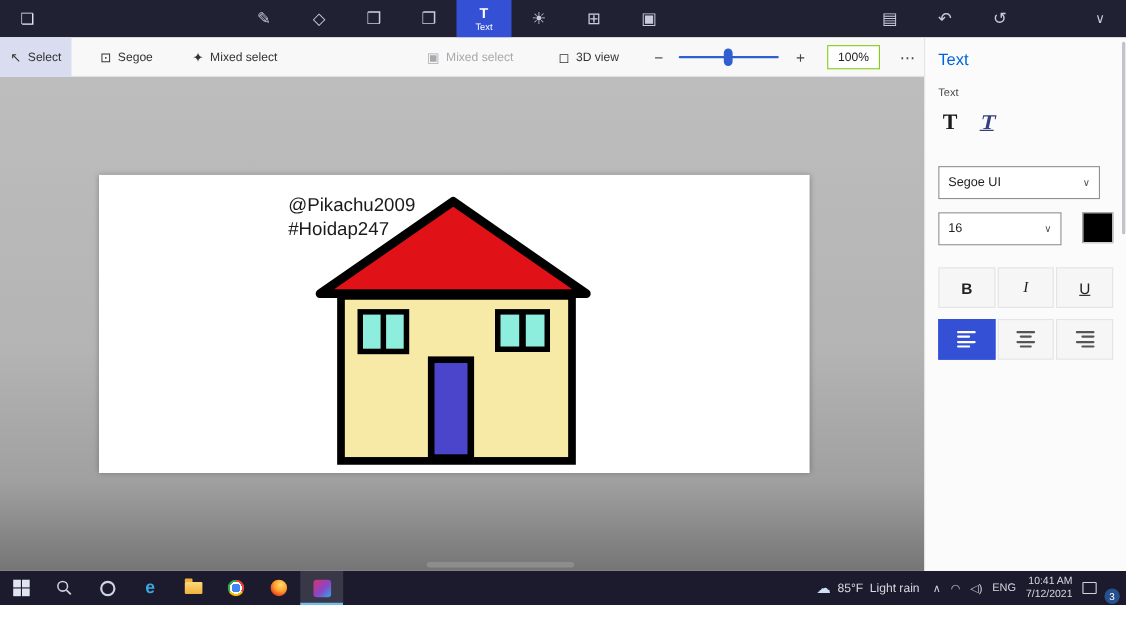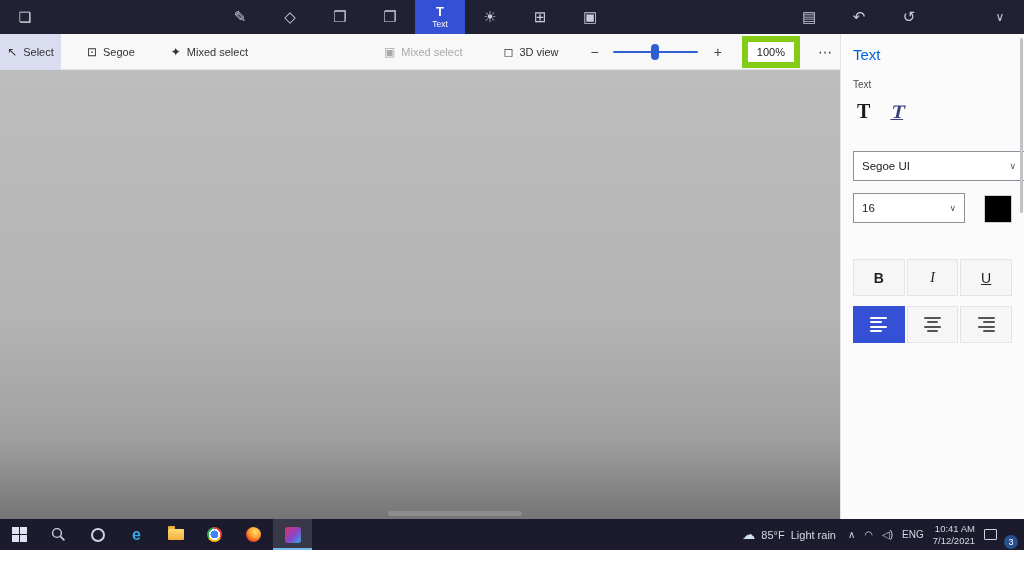--- a/index.html
+++ b/index.html
@@ -36,39 +36,39 @@
   .sub-item { display:flex; align-items:center; gap:6px; height:36px; padding:0 8px; white-space:nowrap; }
   .sub-item .s-icon { font-size:12px; }
   .sub-item.selected { background:var(--select-highlight,#d9ddef); width:76px; justify-content:center; padding:0; }
   .sub-item.disabled { color:#a9a9ad; }
   .ml18{margin-left:18px} .ml20{margin-left:20px} .ml120{margin-left:120px} .ml25{margin-left:25px}
   .zoom-btn { font-size:14px; color:#444; padding:0 6px; margin-left:18px; }
   .zoom-btn.plus { margin-left:10px; }
   .slider { position:relative; width:106px; height:16px; margin-left:8px; }
   .slider .track { position:absolute; top:7px; left:0; width:100%; height:2.5px; background:var(--slider-blue,#2f5fd0); border-radius:2px; }
   .slider .thumb { position:absolute; top:0; left:calc(50% - 4px); width:8px; height:16px; border-radius:4px; background:var(--slider-blue,#2f5fd0); }
-  .zoom-value { margin-left:14px; border:6px solid #84cc16; background:#fff; padding:4px 9px; font-size:11px; color:#222; }
+  .zoom-value { margin-left:14px; border:1px solid #84cc16; background:#fff; padding:4px 9px; font-size:11px; color:#222; }
   .more-btn { margin-left:10px; font-size:14px; color:#444; padding:0 8px; }
 
   
   .workarea { position:relative; height:449px; background:linear-gradient(180deg,#bdbdbd 0%,#b4b4b4 55%,#a0a0a0 82%,#757575 100%); overflow:hidden; }
   .canvas { position:absolute; left:90px; top:89px; width:646px; height:271px; background:#fff; box-shadow:0 0 5px rgba(0,0,0,.3); }
   .canvas svg { display:block; }
   .hscroll-thumb { position:absolute; left:388px; top:441px; width:134px; height:5px; background:#8d8d8d; border-radius:3px; }
 
   
   .panel { width:184px; background:#fbfbfc; border-left:1px solid #e3e3e6; padding:12px 12px 0 12px; position:relative; }
   .panel-title { color:var(--heading-blue,#0065d9); font-size:15px; margin-bottom:16px; }
   .panel-section-label { font-size:10px; color:#4a4a4a; margin-bottom:10px; }
   .text-type-row { display:flex; gap:22px; align-items:flex-end; margin-bottom:28px; padding-left:4px; }
   .text2d-btn { font-family:"Liberation Serif",serif; font-size:20px; font-weight:bold; color:#1b1b1b; }
   .text3d-btn { font-family:"Liberation Serif",serif; font-size:19px; font-weight:bold; color:#37407e; transform:skewX(-12deg); text-decoration:underline; }
-  .select-box { width:172px; height:30px; border:1px solid #8f8f96; background:#fff; display:flex; align-items:center; justify-content:space-between; padding:0 8px; font-size:11.5px; color:#222; margin-bottom:12px; }
+  .select-box { width:147px; height:30px; border:1px solid #8f8f96; background:#fff; display:flex; align-items:center; justify-content:space-between; padding:0 8px; font-size:11.5px; color:#222; margin-bottom:12px; }
   .select-box .chev { font-size:9px; color:#555; }
-  .size-row { display:flex; align-items:flex-end; margin-bottom:36px;gap:15px; }
+  .size-row { display:flex; align-items:flex-start; margin-bottom:20px;gap:15px; }
   .size-row .select-box { width:112px; margin-bottom:0; }
   .color-swatch { margin-left:auto; width:28px; height:28px; background:#000; border:1px solid #cfcfd4; }
   .biu-row, .align-row { display:flex; gap:2px; margin-bottom:10px; }
   .style-btn { width:52px; height:37px; background:#f6f6f7; border:1px solid #e4e4e8; display:flex; align-items:center; justify-content:center; font-size:14px; color:#222; }
   .style-btn.bold { font-weight:bold; }
   .style-btn.italic { font-family:"Liberation Serif",serif; font-style:italic; }
   .style-btn.underline span { text-decoration:underline; }
   .align-btn { width:52px; height:37px; background:#f6f6f7; border:1px solid #e4e4e8; display:flex; align-items:center; justify-content:center; }
   .align-btn.selected { background:var(--accent,#3450d4); border-color:var(--accent,#3450d4); }
   .align-bars { display:flex; flex-direction:column; gap:2.5px; width:17px; }
@@ -185,20 +185,35 @@
         <div class="slider">
           <div class="track"></div>
           <div class="thumb"></div>
         </div>
         <button class="zoom-btn plus">+</button>
         <div class="zoom-value">100%</div>
         <button class="more-btn">⋯</button>
       </div>
 
       <div class="workarea">
+        <div class="canvas">
+          <svg width="646" height="271" viewBox="0 0 646 271">
+            <text x="172" y="33" font-size="17" font-family="Liberation Sans, sans-serif" fill="#1a1a1a">@Pikachu2009</text>
+            <text x="172" y="55" font-size="17" font-family="Liberation Sans, sans-serif" fill="#1a1a1a">#Hoidap247</text>
+            <polygon points="322,24 201,108 443,108" stroke="#000" stroke-width="8" stroke-linejoin="round" fill="#e01217"></polygon>
+            <rect x="220" y="110" width="210" height="150" stroke="#000" stroke-width="7" fill="#f7e9a6"></rect>
+            <rect x="235" y="122" width="47" height="41" fill="#000"></rect>
+            <rect x="240" y="127" width="16" height="31" fill="#8deede"></rect>
+            <rect x="261" y="127" width="16" height="31" fill="#8deede"></rect>
+            <rect x="360" y="122" width="50" height="39" fill="#000"></rect>
+            <rect x="365" y="127" width="17" height="29" fill="#8deede"></rect>
+            <rect x="388" y="127" width="17" height="29" fill="#8deede"></rect>
+            <rect x="302" y="168" width="36" height="89" stroke="#000" stroke-width="6" fill="#4a45cb"></rect>
+          </svg>
+        </div>
         <div class="hscroll-thumb"></div>
       </div>
     </div>
 
     <aside class="panel">
       <div class="panel-title">Text</div>
       <div class="panel-section-label">Text</div>
       <div class="text-type-row">
         <button class="text2d-btn">T</button>
         <button class="text3d-btn">T</button>

